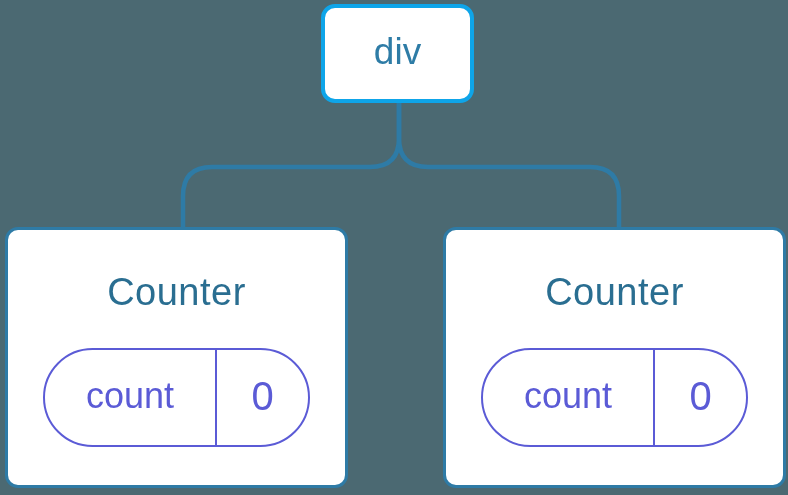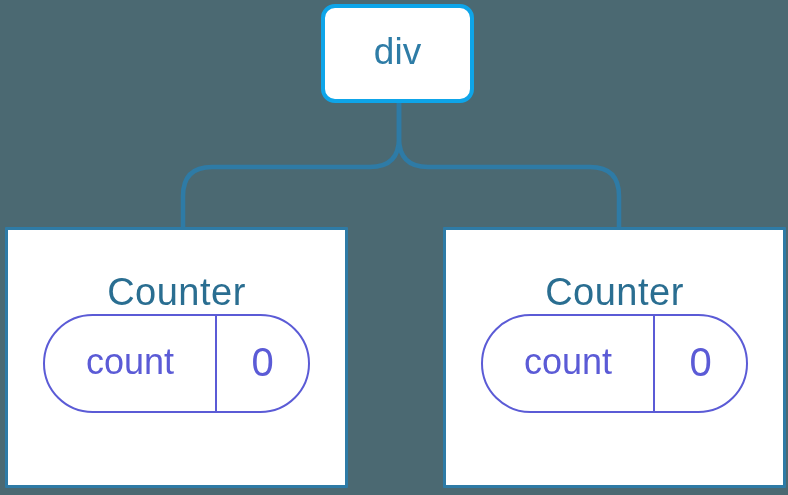--- a/index.html
+++ b/index.html
@@ -51,38 +51,39 @@
 
   
   .counter-card {
     position: absolute;
     top: 227px;
     width: 343px;
     height: 261px;
     box-sizing: border-box;
     background: #ffffff;
     border: 3px solid #2E7BA6;
-    border-radius: 1px;
+    border-radius: 13px;
     display: flex;
     flex-direction: column;
     align-items: center;
   }
   .counter-card.left  { left: 5px; }
   .counter-card.right { left: 443px; }
 
   .counter-title {
     margin-top: 40px;
     color: #2A6E91;
     font-size: 38px;
     font-weight: 500;
     line-height: 44px;
     letter-spacing: 0.5px;
   }
 
   .state-pill {
+    margin-top: 34px;
     width: 267px;
     height: 99px;
     box-sizing: border-box;
     border: 2.5px solid #5B5BD6;
     border-radius: 60px;
     display: flex;
     align-items: stretch;
     overflow: hidden;
     background: #ffffff;
   }

